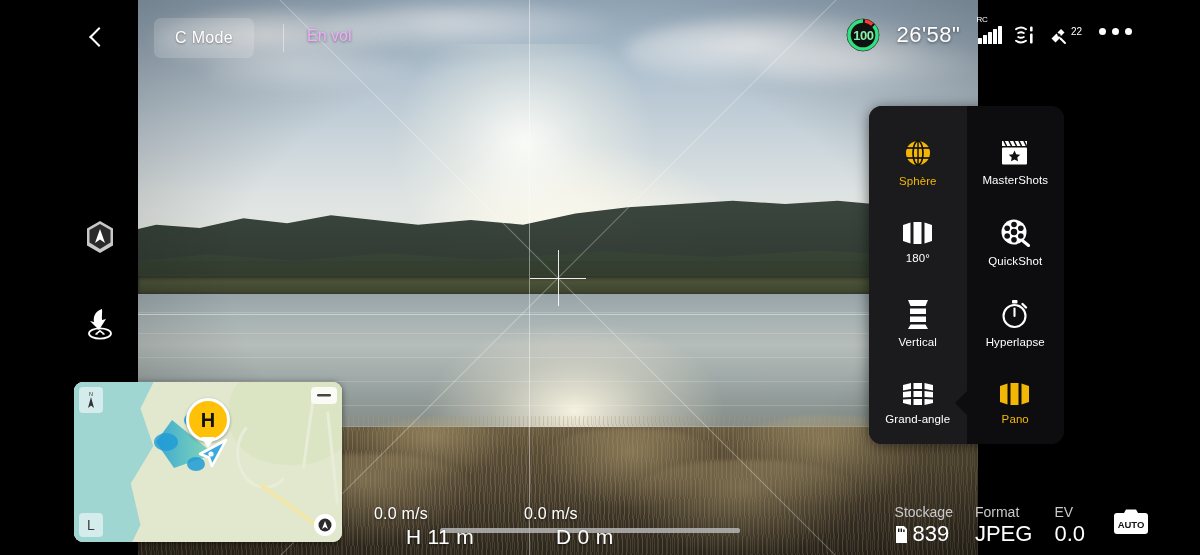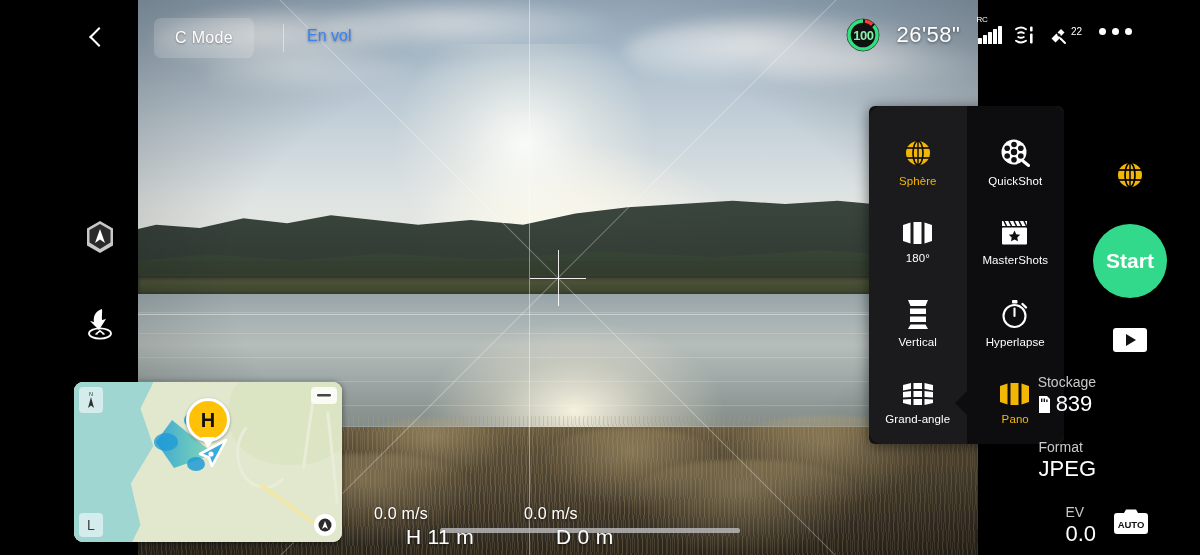--- a/index.html
+++ b/index.html
@@ -112,21 +112,21 @@
   .chev { width:14px; height:14px; border-left:2.4px solid #fff; border-bottom:2.4px solid #fff; transform:rotate(45deg); }
   .cmode {
     position:absolute; left:154px; top:18px; height:40px; min-width:100px; padding:0 20px;
     display:flex; align-items:center; justify-content:center;
     background:rgba(255,255,255,0.16); border-radius:7px;
     color:#fff; font-size:16px; letter-spacing:.3px; pointer-events:auto; cursor:pointer;
     text-shadow:0 1px 2px rgba(0,0,0,.35);
   }
   .divider-v { position:absolute; left:283px; top:24px; width:1px; height:28px; background:rgba(255,255,255,0.45); }
   .flightstatus {
-    position:absolute; left:307px; top:27px; color:#3b82f6; font-size:16px;
+    position:absolute; left:307px; top:27px; color:#f0abfc; font-size:16px;
     text-shadow:0 1px 3px rgba(0,0,0,.45);
   }
 
   .statusgrp { position:absolute; right:118px; top:16px; display:flex; align-items:center; gap:12px; pointer-events:auto; }
   .batt { position:relative; width:38px; height:38px; }
   .batt svg { display:block; }
   .batt .bval {
     position:absolute; inset:0; display:flex; align-items:center; justify-content:center;
     color:#86efac; font-size:13px; font-weight:bold; letter-spacing:-.4px;
   }
@@ -156,21 +156,21 @@
   .playbtn {
     margin-top:30px; width:34px; height:24px; background:#fff; border-radius:3px;
     display:flex; align-items:center; justify-content:center; cursor:pointer;
   }
   .playbtn .tri { width:0;height:0;border-left:10px solid #111;border-top:6.5px solid transparent;border-bottom:6.5px solid transparent;margin-left:2px;}
   .autobtn { position:absolute; right:50px; bottom:14px; cursor:pointer; }
 
   
   .modepanel {
     position:absolute; left:869px; top:106px; width:195px; height:338px;
-    background:#111113; border-radius:6px; display:flex; overflow:visible;
+    background:#111113; border-radius:13px; display:flex; overflow:visible;
     box-shadow:0 2px 14px rgba(0,0,0,.55);
   }
   .modecol { width:50%; display:flex; flex-direction:column; padding-top:16px; }
   .modecol.left { background:#1b1b1d; border-radius:13px 0 0 13px; }
   .modecol.right { background:#0d0d0f; border-radius:0 13px 13px 0; }
   .modeitem {
     flex:1; display:flex; flex-direction:column; align-items:center; justify-content:center;
     gap:7px; cursor:pointer; color:#fff;
   }
   .modeitem .mlabel { font-size:11.5px; letter-spacing:.1px; }
@@ -244,21 +244,21 @@
   .telcol .tb { font-size:21px; letter-spacing:.3px; margin-top:2px;padding-left:32px; }
   .scrolltrack {
     position:absolute; left:440px; bottom:22px; width:300px; height:5px;
     background:rgba(230,230,230,0.62); border-radius:3px;
   }
   .scrolltrack::after {
     content:""; position:absolute; left:0; top:0; width:300px; height:5px; border-radius:3px;
     background:rgba(160,160,160,0.55);
   }
 
-  .bottomright { position:absolute; right:104px; bottom:8px; display:flex; gap:22px; align-items:flex-end;flex-direction:column; }
+  .bottomright { position:absolute; right:115px; bottom:8px; display:flex; gap:22px; align-items:flex-end; }
   .brcol { text-align:left; }
   .brcol .blabel { color:#c9c9c9; font-size:14px; }
   .brcol .bval { color:#fff; font-size:22px; margin-top:1px; display:flex; align-items:center; gap:5px;}
   .sdicon { width:13px; height:17px; }
 </style>
 </head>
 <body>
 
 <div id="app">
 
@@ -436,84 +436,65 @@
             <rect x="11.5" y="17" width="8.5" height="6" fill="#fff"></rect>
             <path d="M22.5 17 L31 17.5 L31 21 L22.5 23 Z" fill="#fff"></path>
         </svg>
         <span class="mlabel">Grand-angle</span>
       </div>
     </div>
 
     <div class="modecol right">
 
       <div class="modeitem">
+        <svg width="30" height="28" viewBox="0 0 30 28">
+          <path d="M2 2 L27 2 L27 7 L2 7 Z" fill="#fff"></path>
+          <path d="M4 2 L6.5 7 M9 2 L11.5 7 M14 2 L16.5 7 M19 2 L21.5 7 M24 2 L26.5 7" stroke="#111113" stroke-width="1.6"></path>
+          <rect x="2" y="8.5" width="25" height="17" fill="#fff" rx="1"></rect>
+          <path d="M14.5 11.5 L16.2 15.2 L20.2 15.7 L17.3 18.4 L18 22.3 L14.5 20.4 L11 22.3 L11.7 18.4 L8.8 15.7 L12.8 15.2 Z" fill="#111113"></path>
+        </svg>
+        <span class="mlabel">MasterShots</span>
+      </div>
+
+      <div class="modeitem">
         <svg width="30" height="30" viewBox="0 0 30 30">
           <circle cx="14" cy="14" r="12.5" fill="#fff"></circle>
           <circle cx="14" cy="14" r="3.2" fill="#111113"></circle>
           <circle cx="14" cy="6.5" r="2.8" fill="#111113"></circle>
           <circle cx="20.8" cy="10.3" r="2.8" fill="#111113"></circle>
           <circle cx="20.8" cy="18" r="2.8" fill="#111113"></circle>
           <circle cx="14" cy="21.7" r="2.8" fill="#111113"></circle>
           <circle cx="7.2" cy="18" r="2.8" fill="#111113"></circle>
           <circle cx="7.2" cy="10.3" r="2.8" fill="#111113"></circle>
           <path d="M23 23 L28.5 27.5" stroke="#fff" stroke-width="3" stroke-linecap="round"></path>
         </svg>
         <span class="mlabel">QuickShot</span>
       </div>
 
       <div class="modeitem">
-        <svg width="30" height="28" viewBox="0 0 30 28">
-          <path d="M2 2 L27 2 L27 7 L2 7 Z" fill="#fff"></path>
-          <path d="M4 2 L6.5 7 M9 2 L11.5 7 M14 2 L16.5 7 M19 2 L21.5 7 M24 2 L26.5 7" stroke="#111113" stroke-width="1.6"></path>
-          <rect x="2" y="8.5" width="25" height="17" fill="#fff" rx="1"></rect>
-          <path d="M14.5 11.5 L16.2 15.2 L20.2 15.7 L17.3 18.4 L18 22.3 L14.5 20.4 L11 22.3 L11.7 18.4 L8.8 15.7 L12.8 15.2 Z" fill="#111113"></path>
-        </svg>
-        <span class="mlabel">MasterShots</span>
-      </div>
-
-      <div class="modeitem">
         <svg width="30" height="30" viewBox="0 0 30 30">
           <circle cx="14.5" cy="17" r="11" fill="none" stroke="#fff" stroke-width="2.1"></circle>
           <line x1="14.5" y1="17" x2="14.5" y2="9.5" stroke="#fff" stroke-width="2.1" stroke-linecap="round"></line>
           <rect x="12" y="1" width="5.5" height="3.5" fill="#fff" rx="1"></rect>
           <path d="M22.5 5 L26 8.5" stroke="#fff" stroke-width="2.4" stroke-linecap="round"></path>
         </svg>
         <span class="mlabel">Hyperlapse</span>
       </div>
 
       <div class="modeitem active">
         <svg width="32" height="24" viewBox="0 0 32 24">
           <path d="M1 4 L8.5 1.5 L8.5 22.5 L1 20 Z" fill="#f2b705"></path>
           <rect x="11.5" y="1" width="8" height="22" fill="#f2b705"></rect>
           <path d="M22.5 1.5 L30 4 L30 20 L22.5 22.5 Z" fill="#f2b705"></path>
         </svg>
         <span class="mlabel">Pano</span>
       </div>
     </div>
   </div>
 
-  <div class="rightrail">
-    <div class="globe-top">
-      <svg width="30" height="30" viewBox="0 0 30 30">
-        <circle cx="15" cy="15" r="12" fill="#f2b705"></circle>
-        <ellipse cx="15" cy="15" rx="5" ry="12" fill="none" stroke="#000" stroke-width="1.7"></ellipse>
-        <line x1="3" y1="10" x2="27" y2="10" stroke="#000" stroke-width="1.7"></line>
-        <line x1="3" y1="20" x2="27" y2="20" stroke="#000" stroke-width="1.7"></line>
-        <line x1="15" y1="3" x2="15" y2="27" stroke="#000" stroke-width="1.5"></line>
-      </svg>
-    </div>
-
-    <div class="startbtn">
-      <span>Start</span>
-    </div>
-
-    <div class="playbtn">
-      <div class="tri"></div>
-    </div>
-  </div>
 
   <div class="autobtn">
     <svg width="38" height="30" viewBox="0 0 38 30">
       <rect x="2" y="6" width="34" height="21" rx="3" fill="#fff"></rect>
       <path d="M12 6 L14 2.5 L24 2.5 L26 6 Z" fill="#fff"></path>
       <text x="19" y="20.5" font-family="Liberation Sans, sans-serif" font-size="9.5" font-weight="bold" fill="#111" text-anchor="middle">AUTO</text>
     </svg>
   </div>
 
   <div class="mapwidget">

